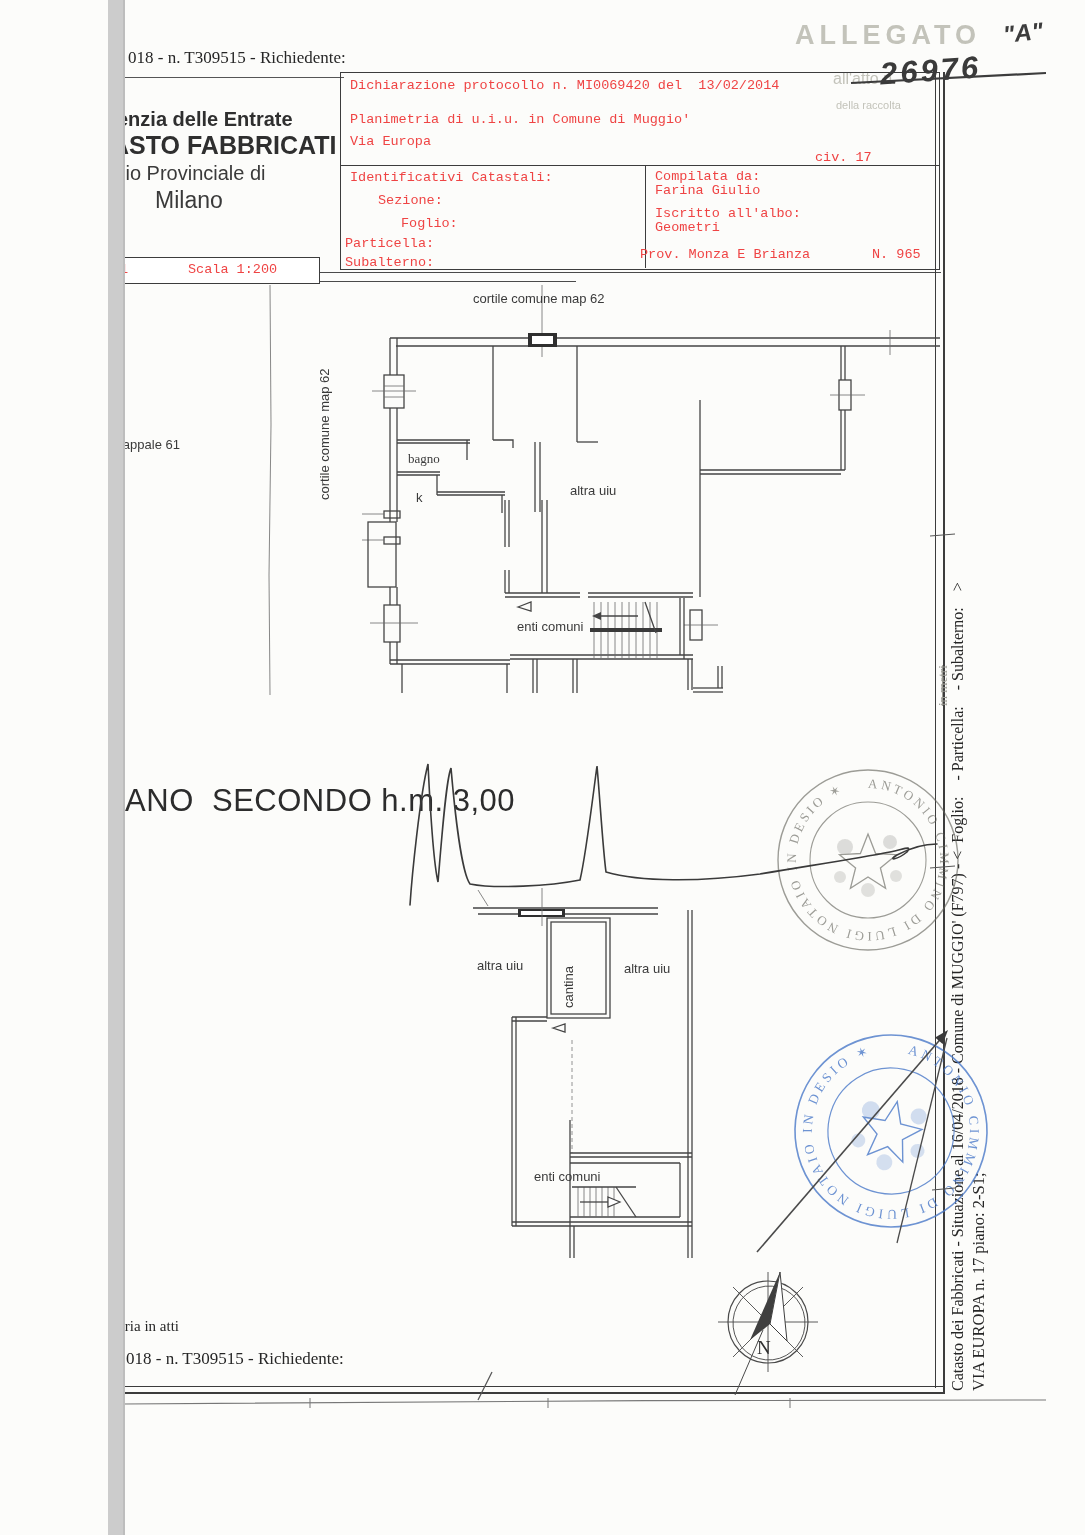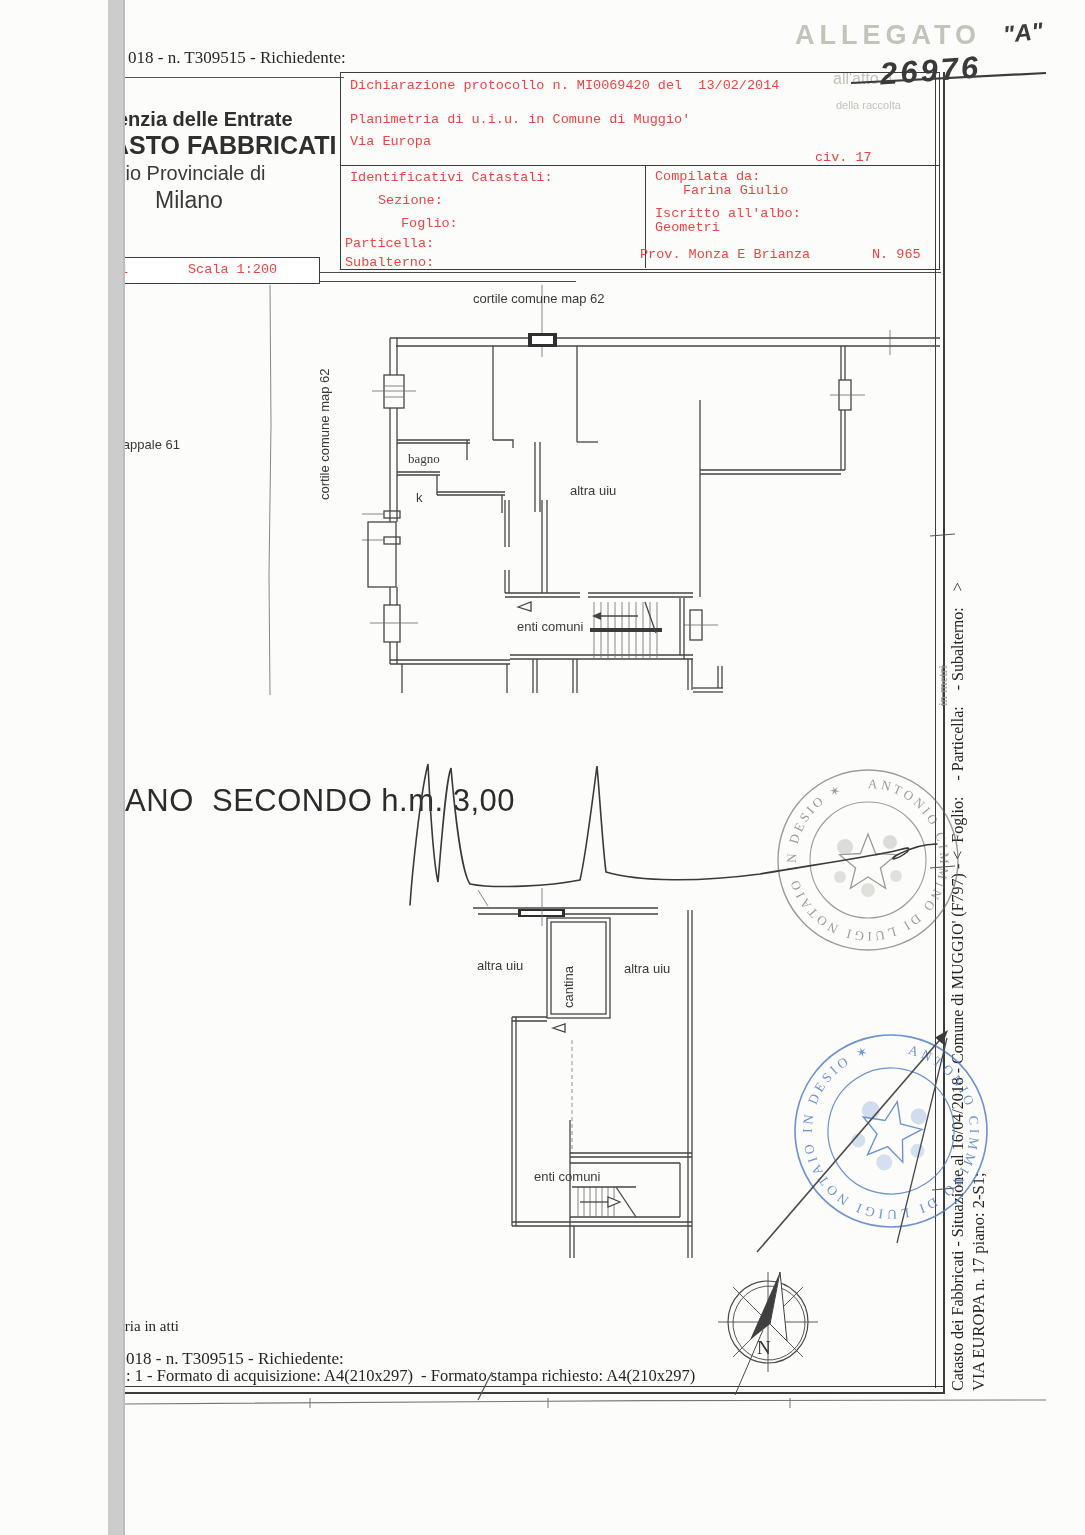--- a/index.html
+++ b/index.html
@@ -48,21 +48,21 @@
   <div class="t mono" style="left:350px;top:78px;">Dichiarazione protocollo n. MI0069420 del  13/02/2014</div>
   <div class="t mono" style="left:350px;top:112px;">Planimetria di u.i.u. in Comune di Muggio'</div>
   <div class="t mono" style="left:350px;top:134px;">Via Europa</div>
   <div class="t mono" style="left:815px;top:134px;margin-top:16px;">civ. 17</div>
   <div class="t mono" style="left:350px;top:170px;">Identificativi Catastali:</div>
   <div class="t mono" style="left:378px;top:193px;">Sezione:</div>
   <div class="t mono" style="left:386px;top:216px;margin-left:15px;">Foglio:</div>
   <div class="t mono" style="left:345px;top:236px;">Particella:</div>
   <div class="t mono" style="left:345px;top:255px;">Subalterno:</div>
   <div class="t mono" style="left:655px;top:169px;">Compilata da:</div>
-  <div class="t mono" style="left:655px;top:183px;margin-left:28px;">Farina Giulio</div>
+  <div class="t mono" style="left:655px;top:183px;">Farina Giulio</div>
   <div class="t mono" style="left:655px;top:206px;">Iscritto all'albo:</div>
   <div class="t mono" style="left:655px;top:220px;">Geometri</div>
   <div class="t mono" style="left:640px;top:247px;">Prov. Monza E Brianza</div>
   <div class="t mono" style="left:872px;top:247px;">N. 965</div>
 
   <div class="frame" style="left:112px;top:257px;width:206px;height:25px;border-width:1.5px;background:#fff;z-index:2;"></div>
   <div class="t mono" style="left:120px;top:262px;z-index:3;">1</div>
   <div class="t mono" style="left:188px;top:262px;z-index:3;">Scala 1:200</div>
   <div class="frame" style="left:318px;top:281px;width:258px;border-top:1.2px solid #4a4a4a;"></div>
 
@@ -300,21 +300,20 @@
         <line x1="20" y1="95" x2="90" y2="25"></line>
     </g>
     <polygon points="67,10 37,78 57,62" fill="#3f3f3f"></polygon>
     <polygon points="67,10 57,62 74,79" fill="#ffffff" stroke="#3f3f3f" stroke-width="1"></polygon>
     <text x="44" y="92" font-family="Liberation Serif" ,serif="" font-size="19" fill="#2f2f2f">N</text>
     <line x1="22" y1="133" x2="50" y2="68" stroke="#4a4a4a" stroke-width="1"></line>
   </svg>
 
   <div class="t serif" style="left:114px;top:1318px;font-size:15px;">etria in atti</div>
   <div class="t serif" style="left:126px;top:1349px;font-size:17px;">018 - n. T309515 - Richiedente:</div>
-  <div class="t serif" style="left:126px;top:1367px;font-size:16.5px;">: 1 - Formato di acquisizione: A4(210x297)  - Formato stampa richiesto: A4(210x297)</div>
 
   <div class="t serif vrot" style="left:949px;top:1391px;font-size:16px;">Catasto dei Fabbricati - Situazione al 16/04/2018 - Comune di MUGGIO' (F797) - &lt;  Foglio:    - Particella:    - Subalterno:    &gt;</div>
   <div class="t serif vrot" style="left:970px;top:1391px;font-size:16.5px;">VIA EUROPA n. 17 piano: 2-S1;</div>
   <div class="t serif vrot" style="left:936px;top:706px;font-size:13px;color:#9a9a93;text-decoration:line-through;">in metri</div>
 
   <svg style="left:0;top:0;z-index:4;" width="1085" height="1535" viewBox="0 0 1085 1535">
     <line x1="757" y1="1252" x2="944" y2="1035" stroke="#4a4a4a" stroke-width="1.6"></line>
     <line x1="897" y1="1243" x2="947" y2="1038" stroke="#4a4a4a" stroke-width="1.3"></line>
     <polygon points="948,1030 942.7,1043.9 935.1,1037.4" fill="#3a3a3a"></polygon>
     <line x1="851" y1="83" x2="1046" y2="73" stroke="#3c3c3c" stroke-width="2.2"></line>

